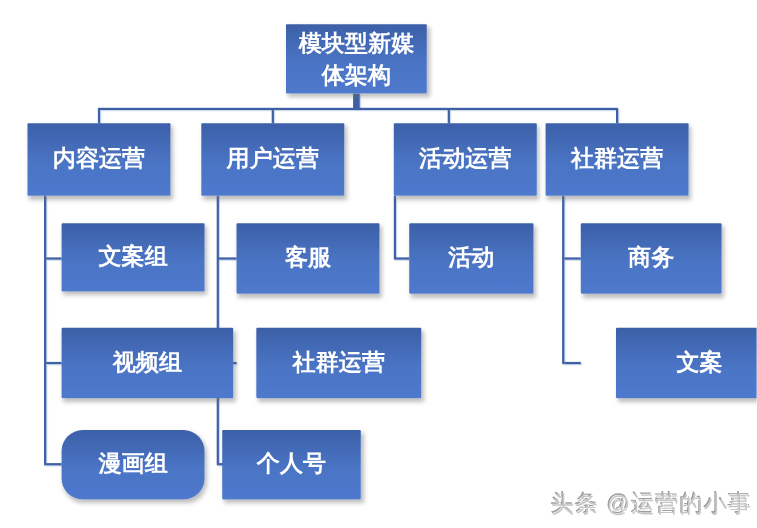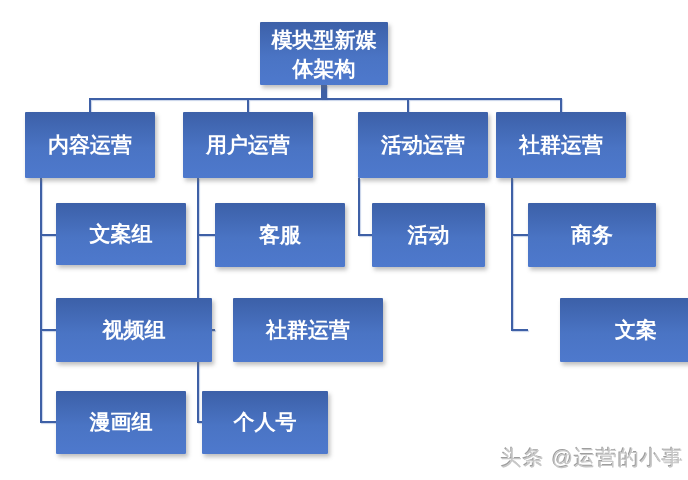--- a/index.html
+++ b/index.html
@@ -96,21 +96,21 @@
   <div class="node" style="left:496px;top:112px;width:130px;height:66px;">
     <span>社群运营</span>
   </div>
 
   <div class="node" style="left:56px;top:203px;width:130px;height:62px;">
     <span>文案组</span>
   </div>
   <div class="node" style="left:56px;top:298px;width:156px;height:64px;">
     <span>视频组</span>
   </div>
-  <div class="node" style="left:56px;top:391px;width:130px;height:63px;">
+  <div class="node" style="left:56px;top:391px;width:130px;height:63px;border-radius:19px;">
     <span>漫画组</span>
   </div>
 
   <div class="node" style="left:215px;top:203px;width:130px;height:64px;">
     <span>客服</span>
   </div>
   <div class="node" style="left:215px;top:298px;width:150px;height:64px;margin-left:18px;">
     <span>社群运营</span>
   </div>
   <div class="node" style="left:202px;top:391px;width:126px;height:63px;">

